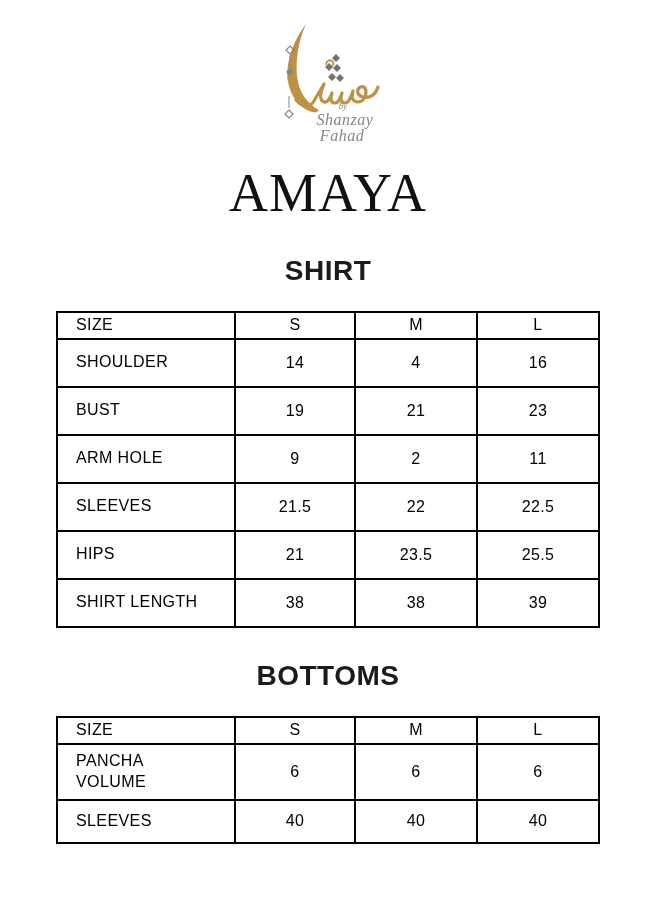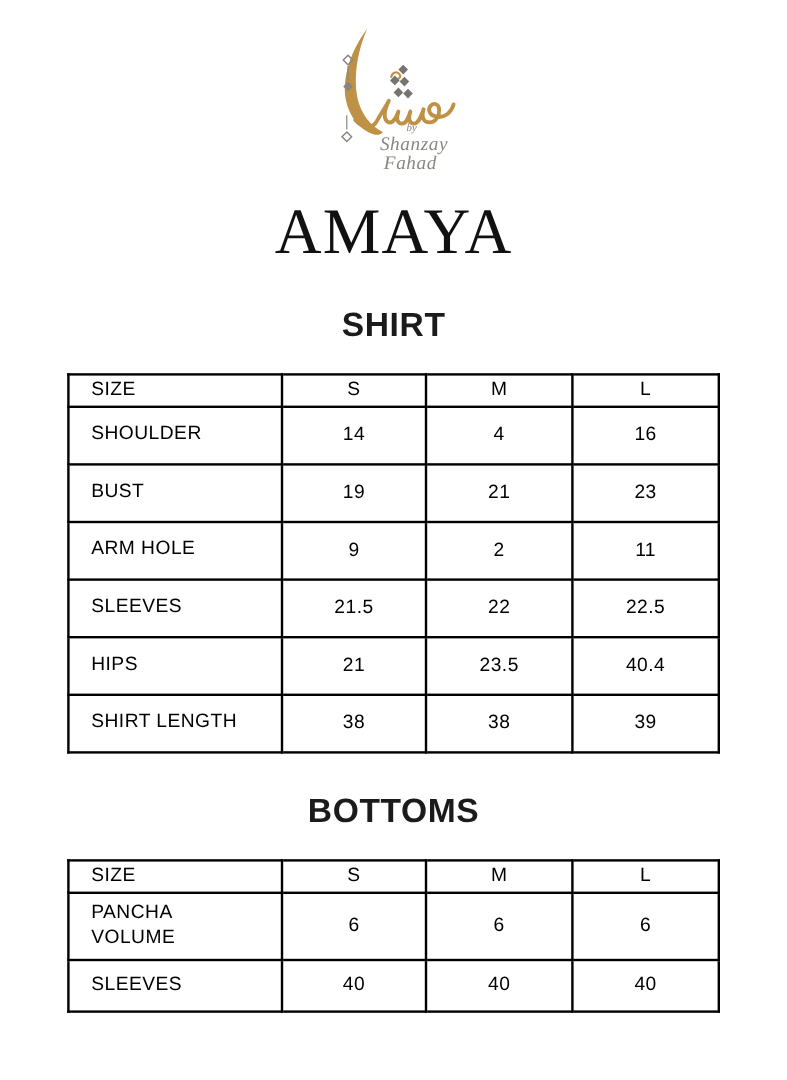--- a/index.html
+++ b/index.html
@@ -171,21 +171,21 @@
       <tr>
         <td class="label-col">SLEEVES</td>
         <td>21.5</td>
         <td>22</td>
         <td>22.5</td>
       </tr>
       <tr>
         <td class="label-col">HIPS</td>
         <td>21</td>
         <td>23.5</td>
-        <td>40.4</td>
+        <td>25.5</td>
       </tr>
       <tr>
         <td class="label-col">SHIRT LENGTH</td>
         <td>38</td>
         <td>38</td>
         <td>39</td>
       </tr>
     </tbody>
   </table>
 </div>

